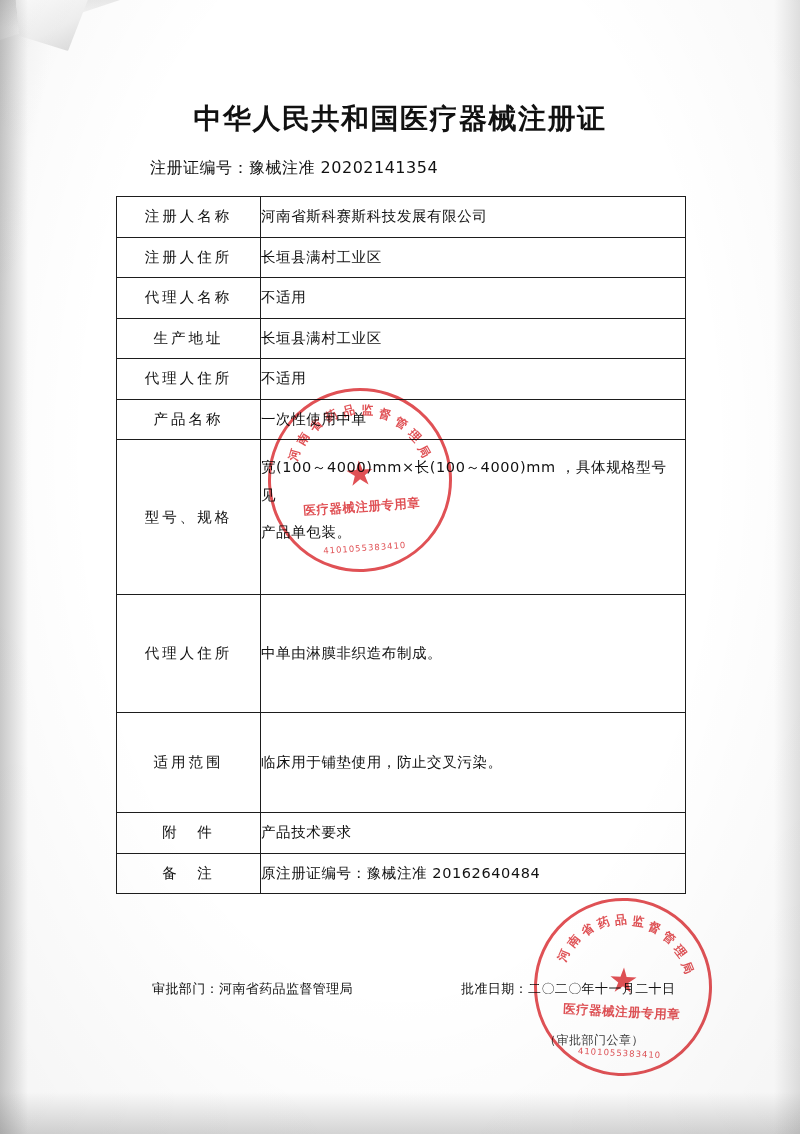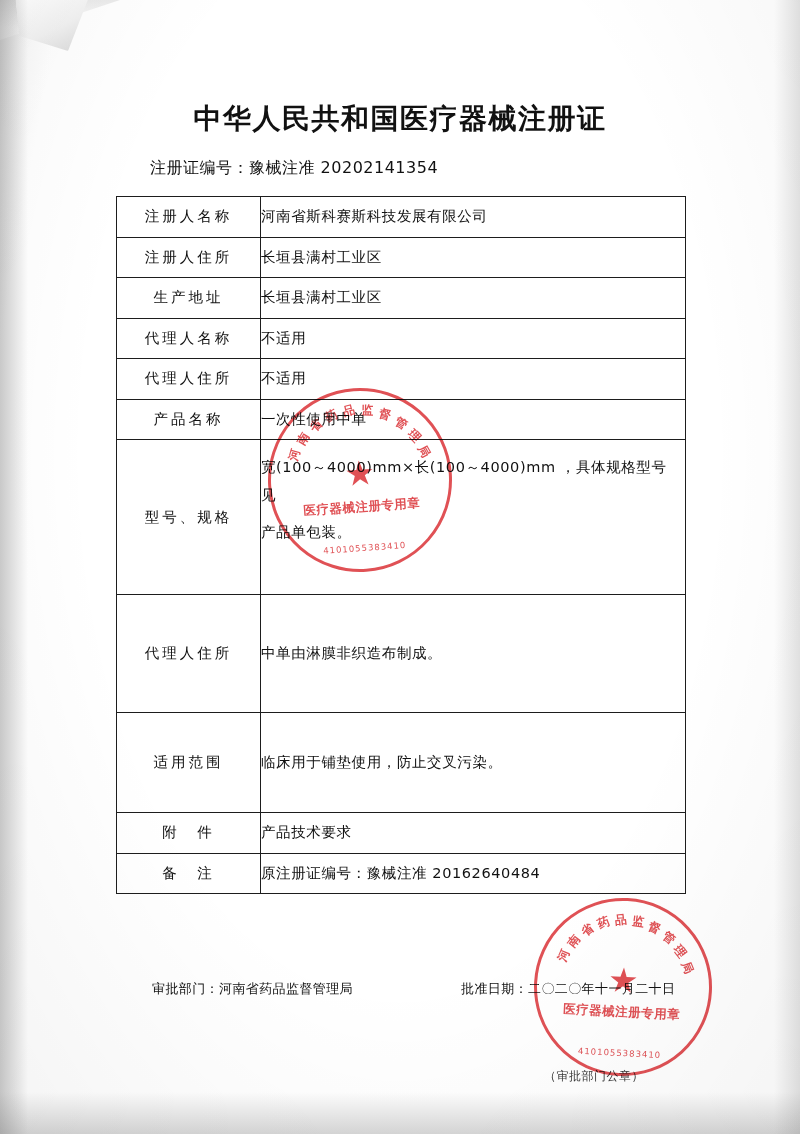--- a/index.html
+++ b/index.html
@@ -159,21 +159,20 @@
     letter-spacing: .4px;
   }
   .footer .dates div + div { margin-top: 12px; }
   .footer .seal-note {
     position: absolute;
     left: 408px;
     top: 52px;
     font-size: 12px;
     color: #3a3a3a;
     letter-spacing: .5px;
-    margin-top: 36px;
   }
 
   
   .seal {
     position: absolute;
     border-radius: 50%;
     border: 3px solid #d8252a;
     color: #d8252a;
     opacity: .80;
     mix-blend-mode: multiply;
@@ -258,26 +257,26 @@
     <tbody>
       <tr>
         <td class="label">注册人名称</td>
         <td class="value">河南省斯科赛斯科技发展有限公司</td>
       </tr>
       <tr>
         <td class="label">注册人住所</td>
         <td class="value">长垣县满村工业区</td>
       </tr>
       <tr>
+        <td class="label">代理人名称</td>
+        <td class="value">不适用</td>
+      </tr>
+      <tr>
         <td class="label">生产地址</td>
         <td class="value">长垣县满村工业区</td>
-      </tr>
-      <tr>
-        <td class="label">代理人名称</td>
-        <td class="value">不适用</td>
       </tr>
       <tr>
         <td class="label">代理人住所</td>
         <td class="value">不适用</td>
       </tr>
       <tr>
         <td class="label">产品名称</td>
         <td class="value">一次性使用中单</td>
       </tr>
       <tr style="height:155px;">

